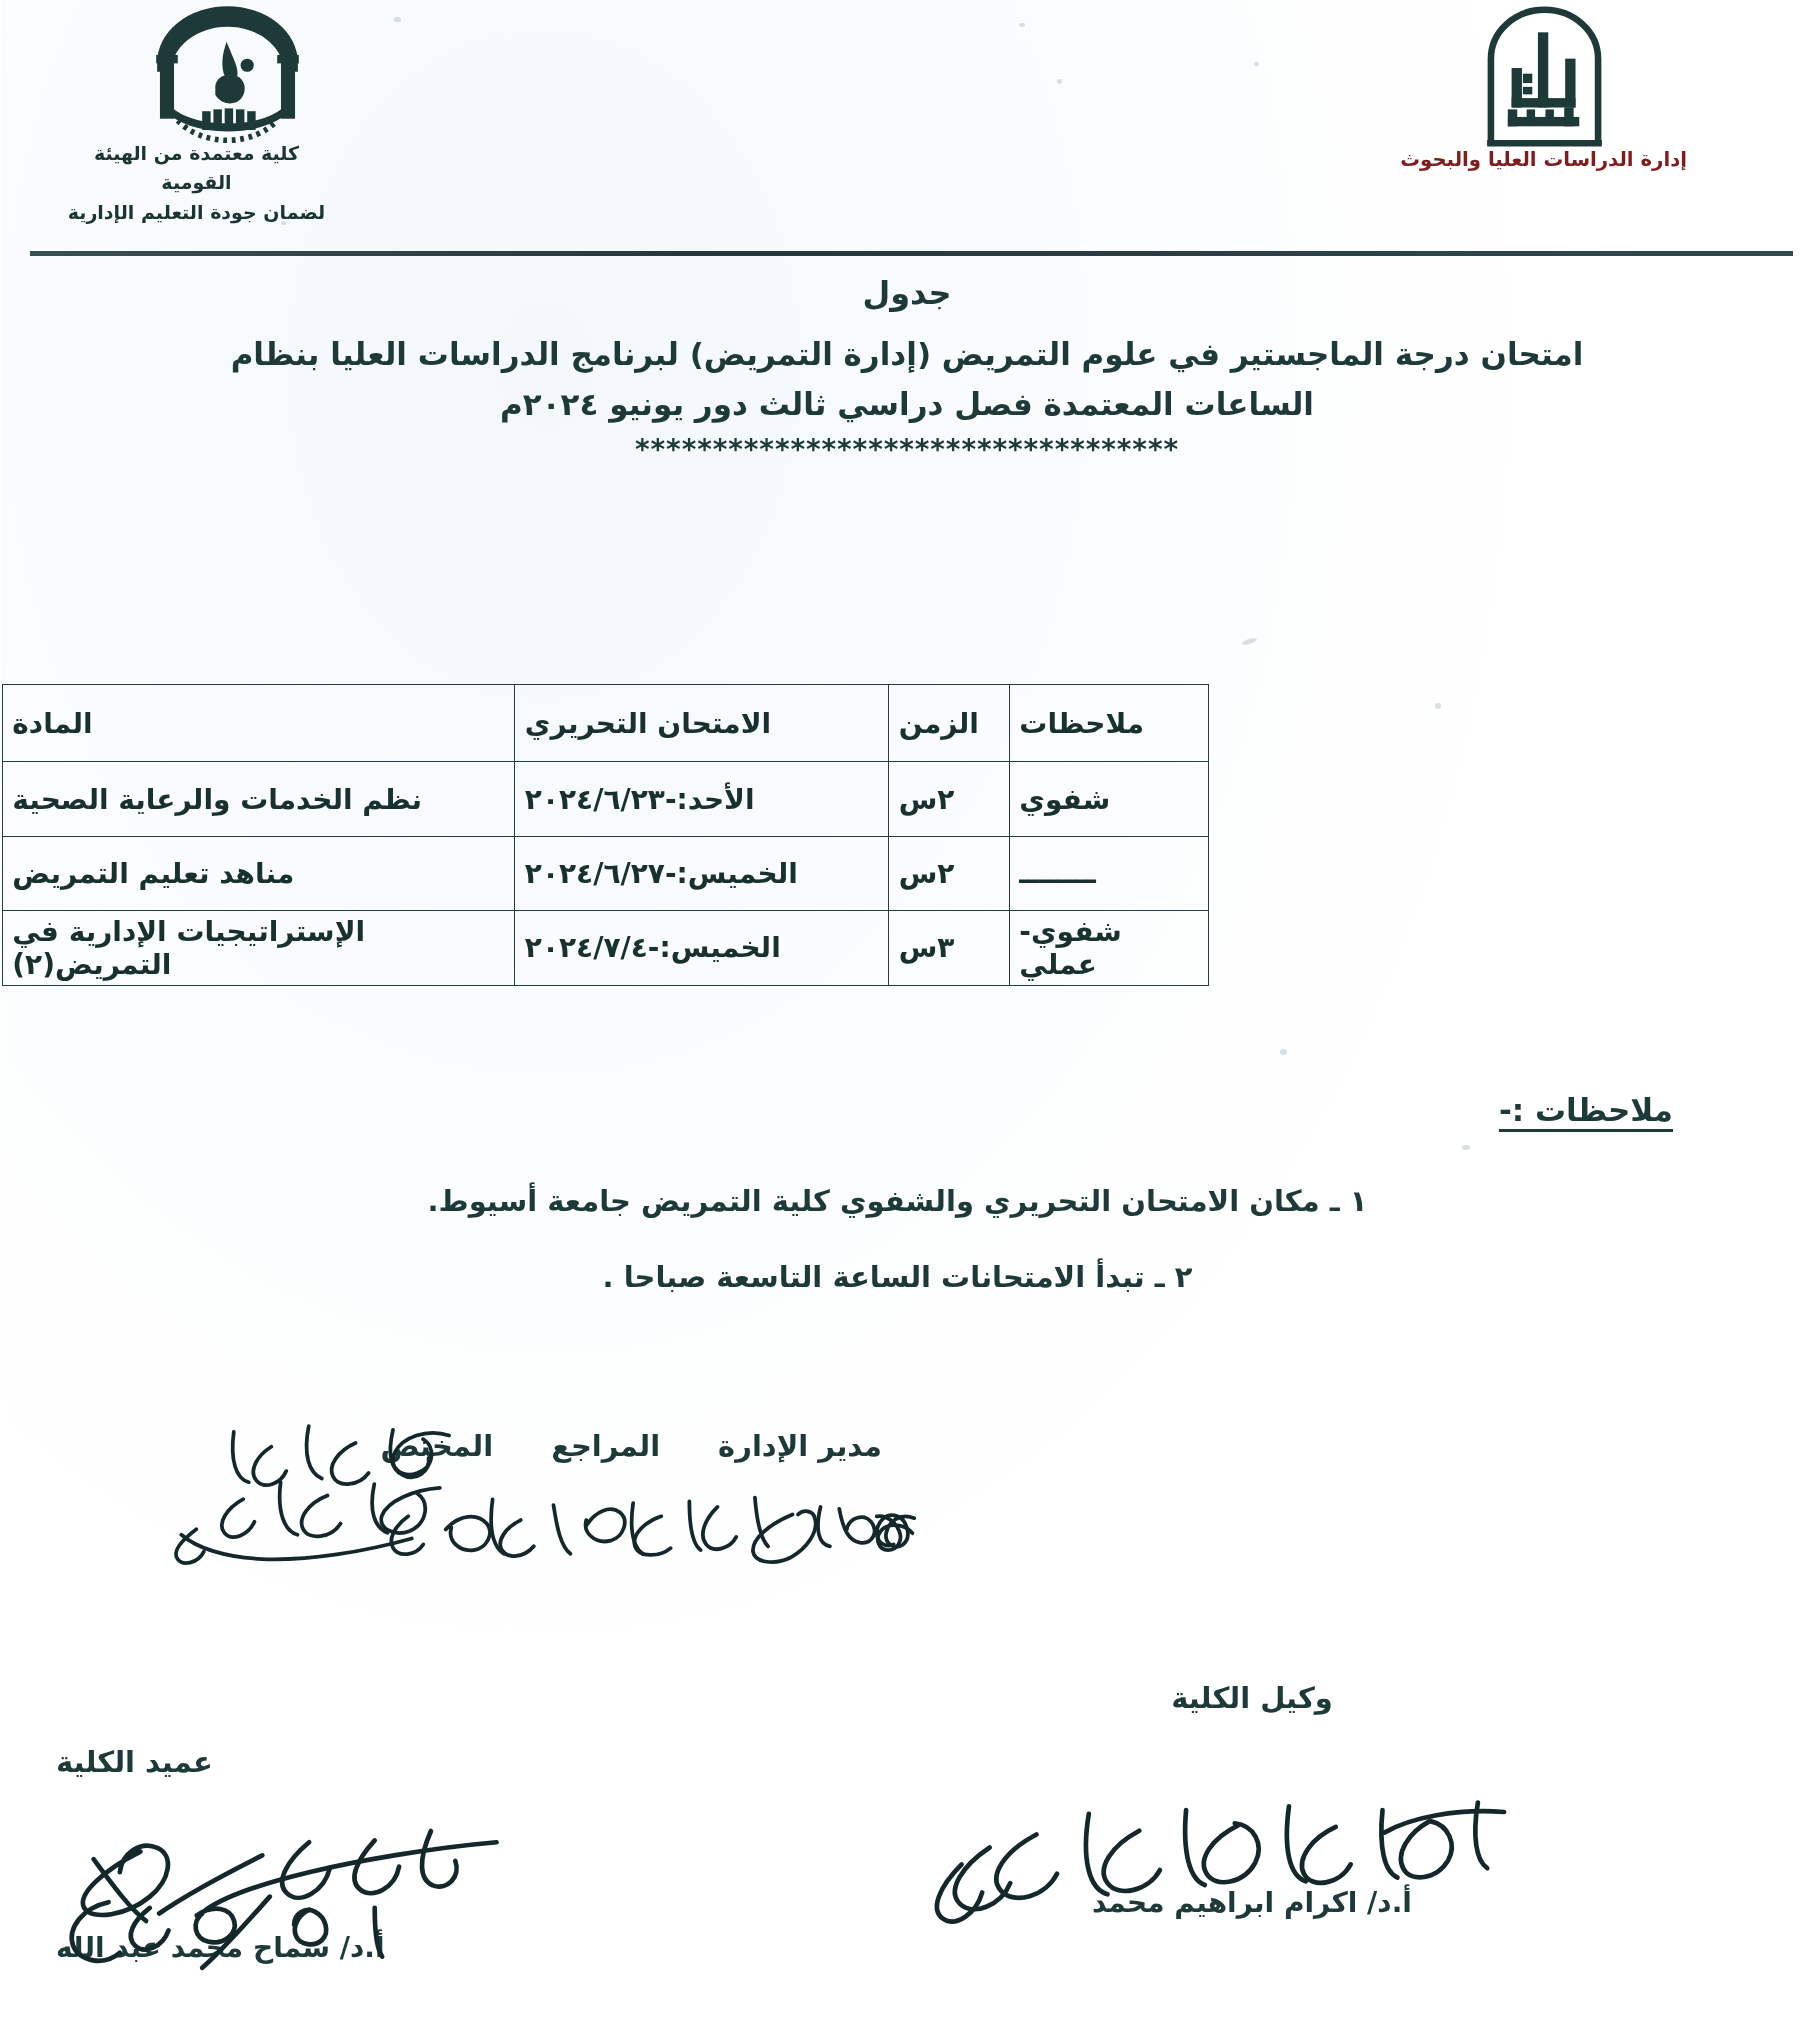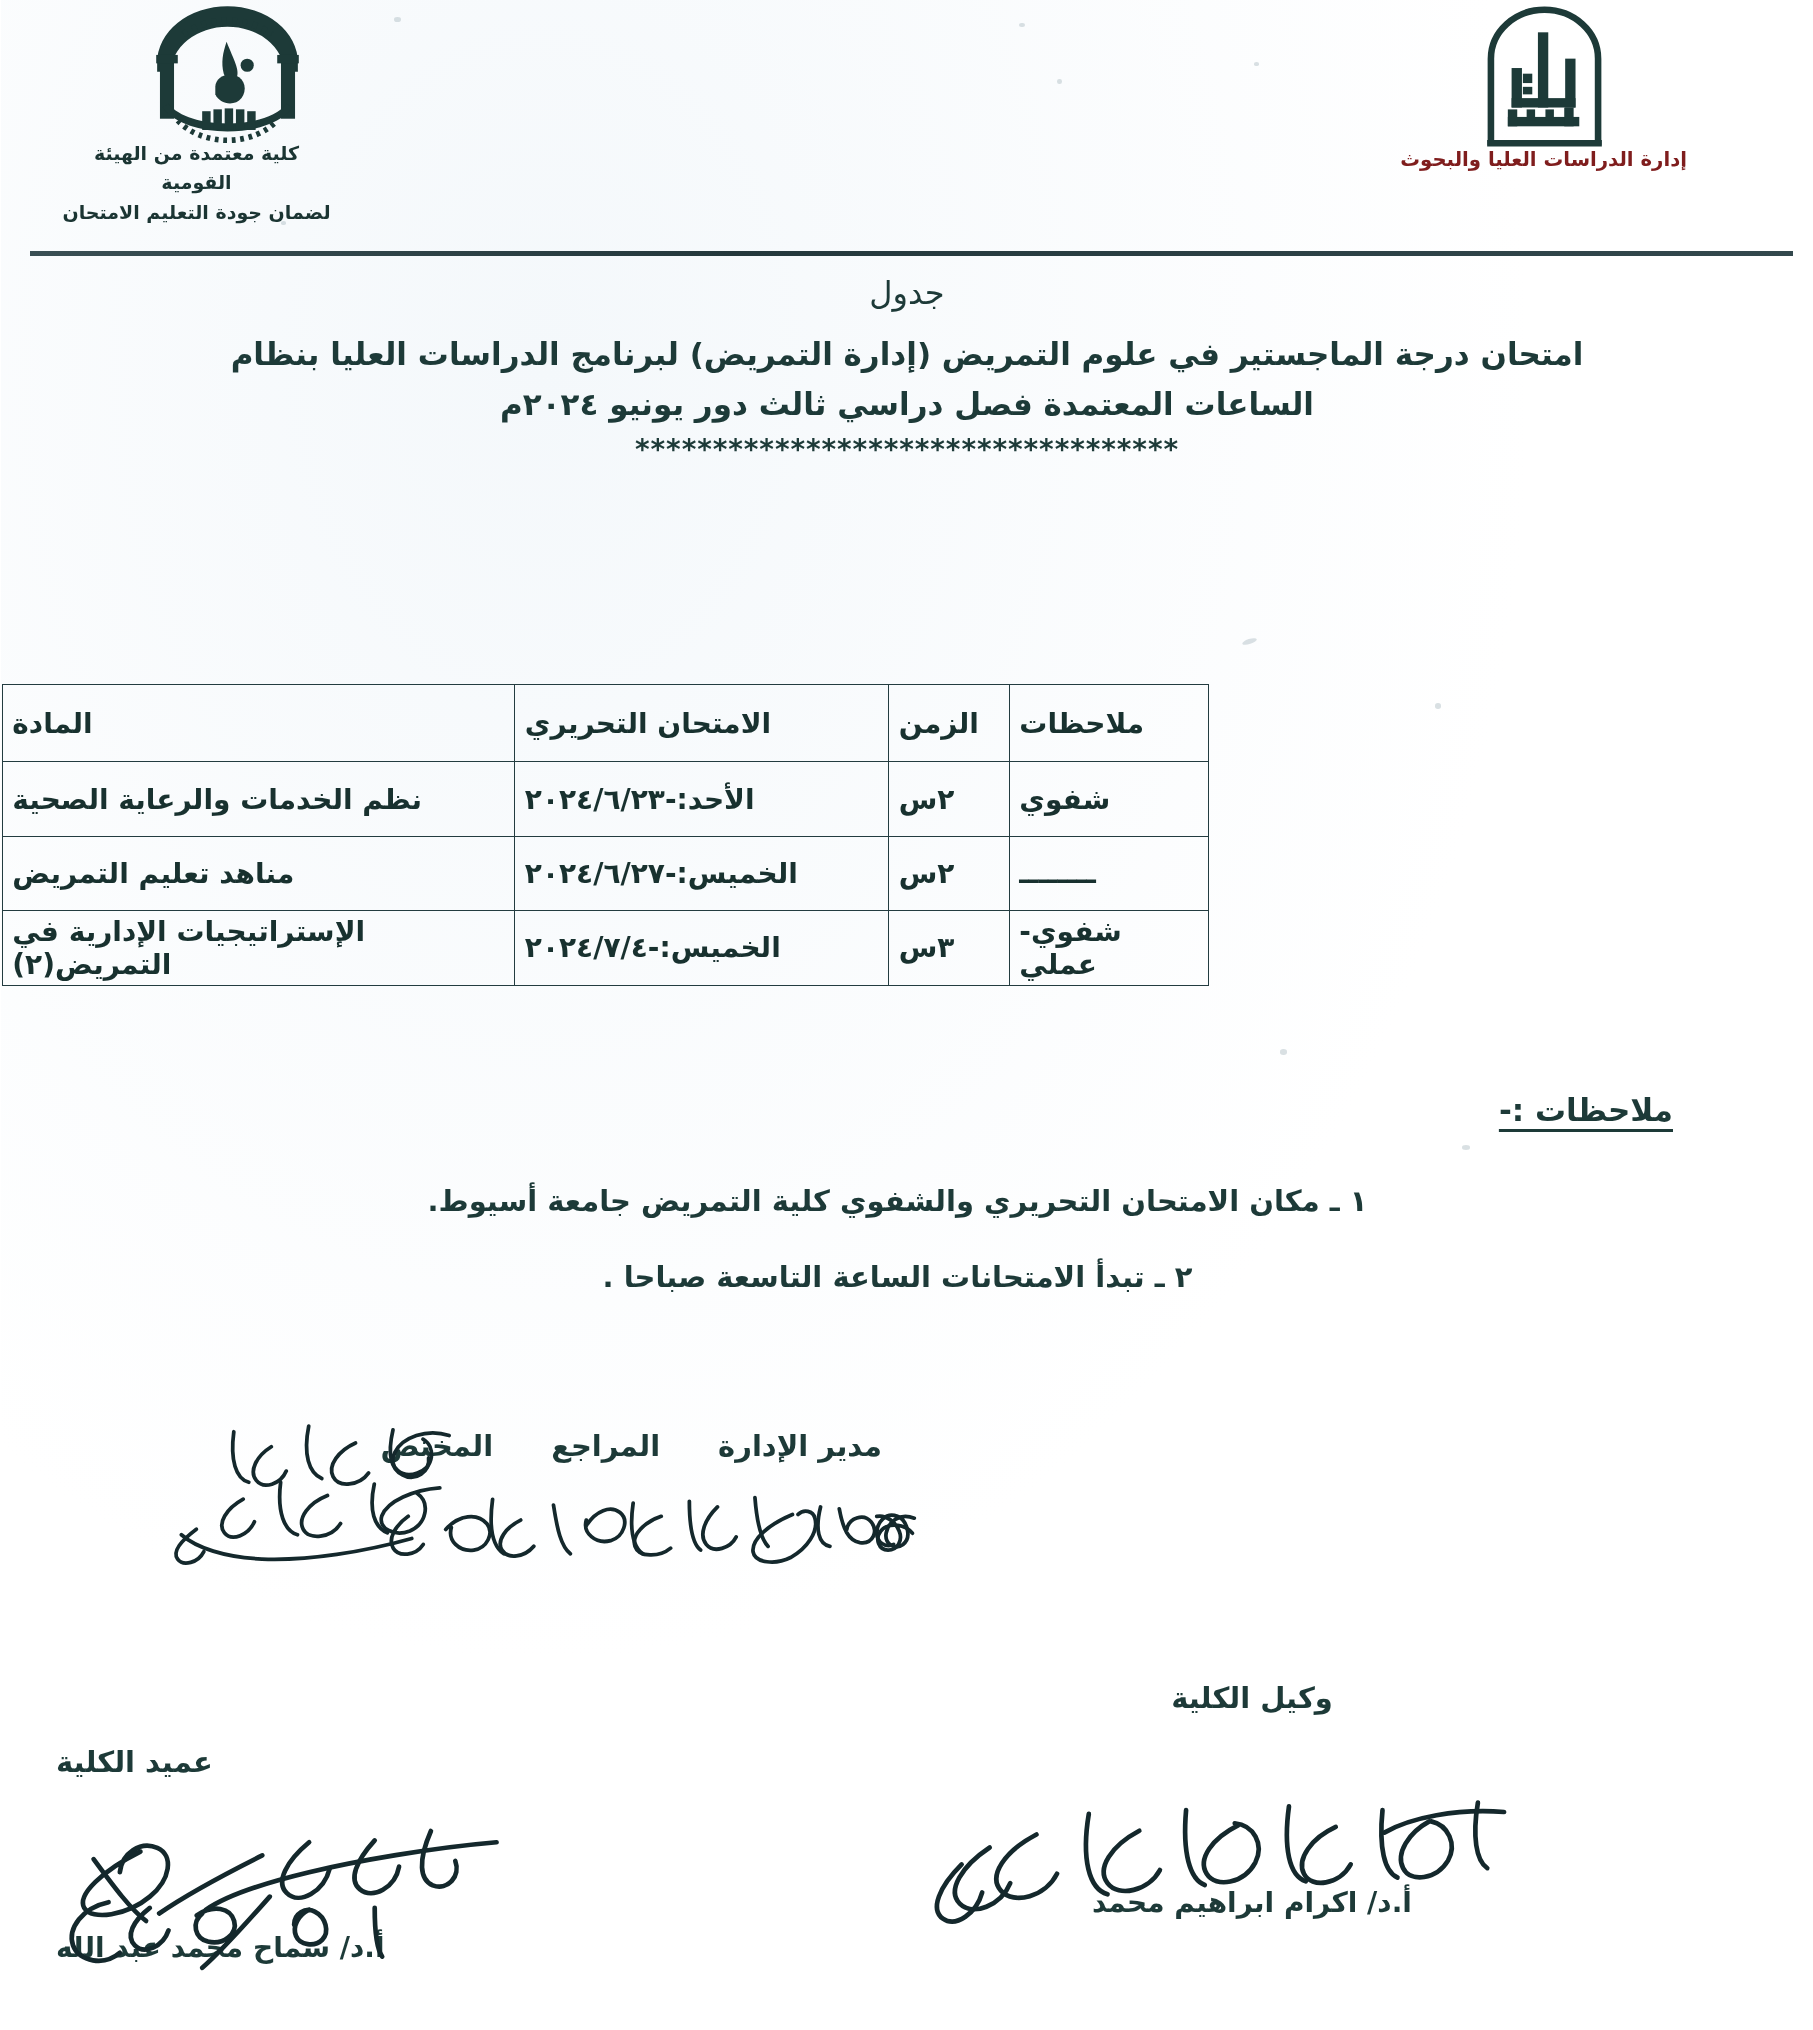--- a/index.html
+++ b/index.html
@@ -78,21 +78,21 @@
 
   
   .title-block {
     position: absolute;
     top: 274px;
     left: 0; right: 0;
     text-align: center;
   }
   .t-jadwal {
     font-size: 32px;
-    font-weight: normal;
+    font-weight: bold;
     letter-spacing: 0.5px;
     margin-bottom: 17px;
   }
   .t-line {
     font-size: 31px;
     font-weight: bold;
     line-height: 1.62;
     padding: 0 66px;
   }
   .t-stars {
@@ -235,21 +235,21 @@
         <rect x="114" y="110" width="9" height="22"></rect>
         <rect x="126" y="112" width="9" height="20"></rect>
 
         <path d="M58 30 A70 56 0 0 1 152 30" stroke="#1d3a38" stroke-width="7" fill="none" stroke-dasharray="5 6"></path>
         <path d="M52 122 A66 52 0 0 0 158 122" stroke="#1d3a38" stroke-width="6" fill="none" stroke-dasharray="4 5"></path>
       </g>
     </svg>
   </div>
   <div class="accred-text">
     <div>كلية معتمدة من الهيئة القومية</div>
-    <div>لضمان جودة التعليم الامتحان</div>
+    <div>لضمان جودة التعليم الإدارية</div>
   </div>
 
   <div class="logo-box logo-right">
     <svg class="logo-glyph" width="141" height="141" viewBox="0 0 150 150">
       <g fill="none" stroke="#1d3a38" stroke-width="7">
 
         <path d="M18 148 L18 56 A57 52 0 0 1 132 56 L132 148"></path>
         <line x1="14" y1="146" x2="136" y2="146"></line>
       </g>
       <g fill="#1d3a38">

